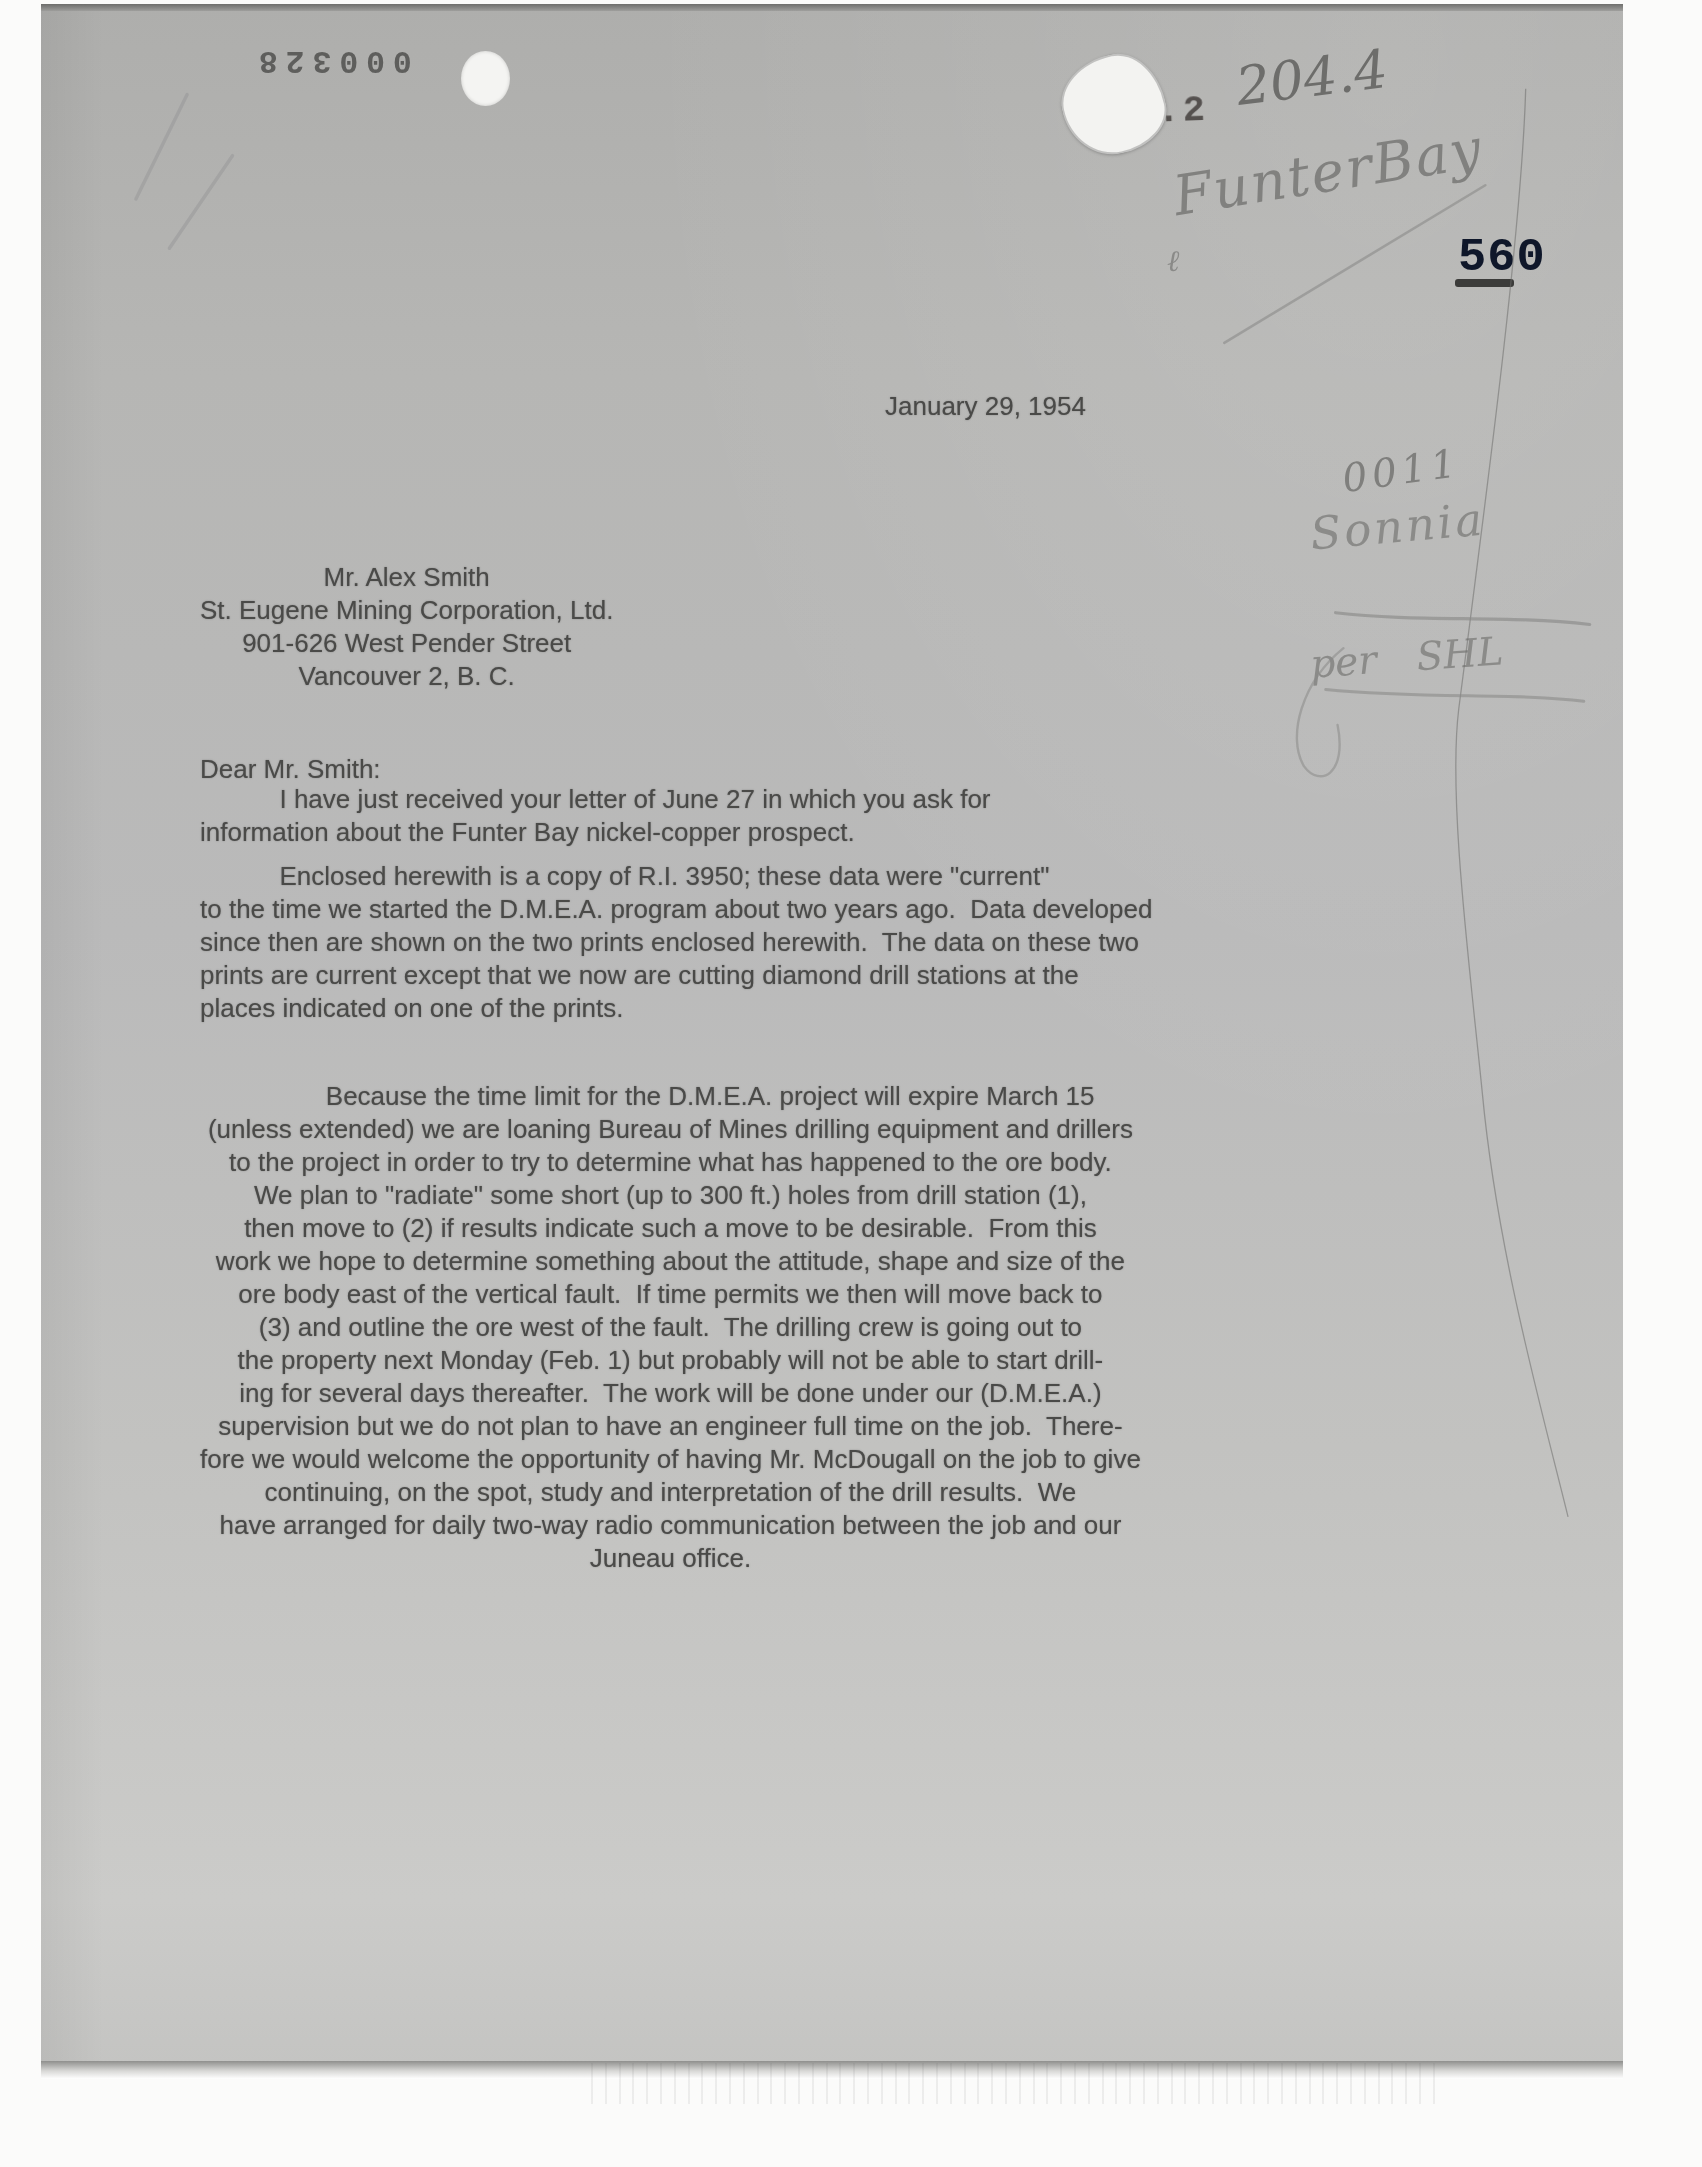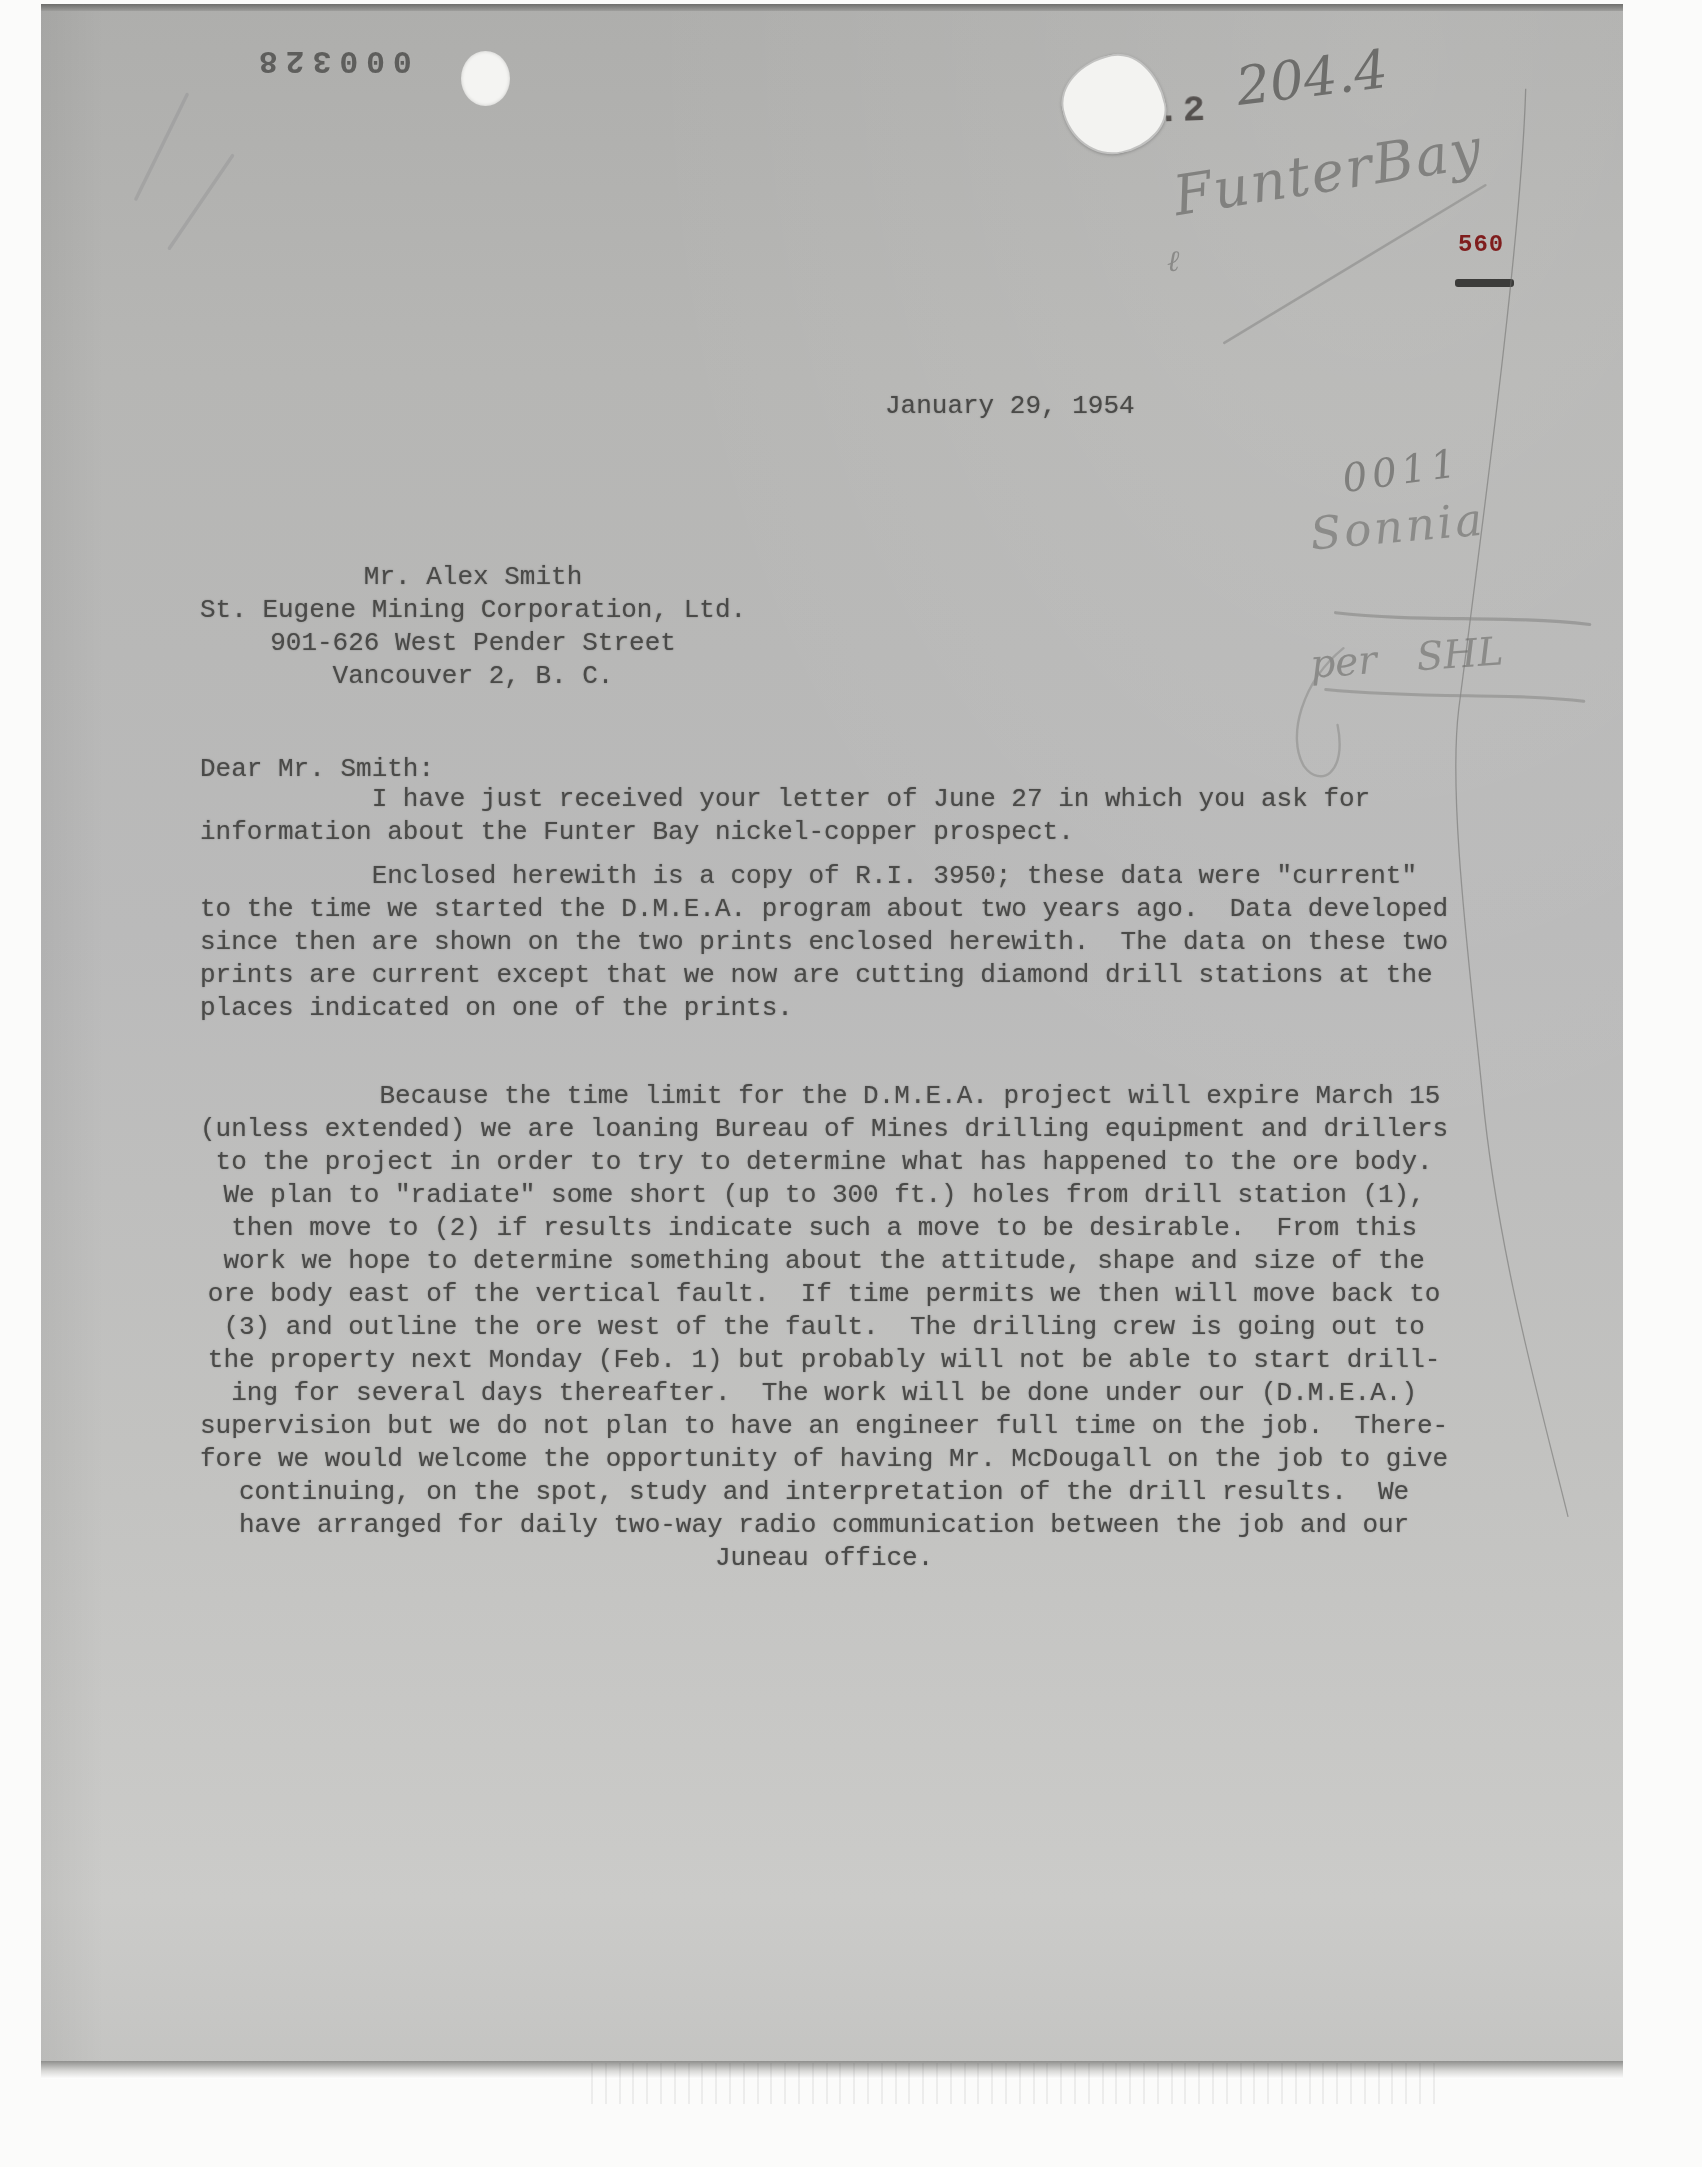--- a/index.html
+++ b/index.html
@@ -23,21 +23,21 @@
     position:absolute;left:41px;top:2061px;width:1582px;height:17.7px;
     background:linear-gradient(180deg,#8f8f8d,#d8d8d6 55%,#ffffff);
   }
   .scan-streaks{
     position:absolute;left:591px;top:2063px;width:847px;height:41px;
     background:repeating-linear-gradient(90deg, rgba(90,90,90,.30) 0 2px, transparent 2px 13.8px);
     opacity:.30;
   }
   .tw{ 
     position:absolute;
-    font-family:Liberation Mono, monospace;
+    font-family:Liberation Sans, sans-serif;
     font-size:26px;line-height:33px;
     color:#4a4a48;white-space:pre;
     text-shadow:0 0 1.5px rgba(70,70,70,.55);
   }
   .stamp{
     position:absolute;
     font-family:"Liberation Mono", monospace;
     font-weight:bold;color:#4b4b49;white-space:pre;
   }
   .pencil{
@@ -77,21 +77,21 @@
 <div class="stamp" style="left:1082px;top:91px;font-size:37px;letter-spacing:3px;color:#55514f;transform:rotate(-2deg);z-index:2;filter:blur(0.3px);">D 3.2</div>
 
 <div class="torn"></div>
 
 <div class="pencil" style="left:1236px;top:47px;font-size:53px;transform:rotate(-7deg);color:#6d6d6b;z-index:4;">204.4</div>
 
 <div class="pencil" style="left:1172px;top:140px;font-size:55px;letter-spacing:2px;transform:rotate(-9deg);color:#81817f;">FunterBay</div>
 
 <div class="pencil" style="left:1167px;top:244px;font-size:29.6px;color:#8a8a88;">ℓ</div>
 
-<div class="stamp" style="left:1458px;top:231px;font-size:24px;letter-spacing:1px;color:#7f1d1d;">560</div>
+<div class="stamp" style="left:1458px;top:231px;font-size:47px;letter-spacing:1px;color:#0f172a;">560</div>
 <div style="position:absolute;left:1455px;top:279px;width:59px;height:7.9px;background:#3c3c3a;border-radius:3px;"></div>
 
 <div class="tw" style="left:885px;top:390px;">January 29, 1954</div>
 
 <div class="pencil" style="left:1342px;top:448px;font-size:39px;letter-spacing:4.9px;transform:rotate(-8deg);color:#7f7f7d;">0011</div>
 
 <div class="pencil" style="left:1310px;top:500px;font-size:45px;transform:rotate(-5deg);letter-spacing:3px;">Sonnia</div>
 
 <div class="pencil" style="left:1310px;top:635px;font-size:39px;word-spacing:27.6px;transform:rotate(-4deg);">per SHL</div>
 

